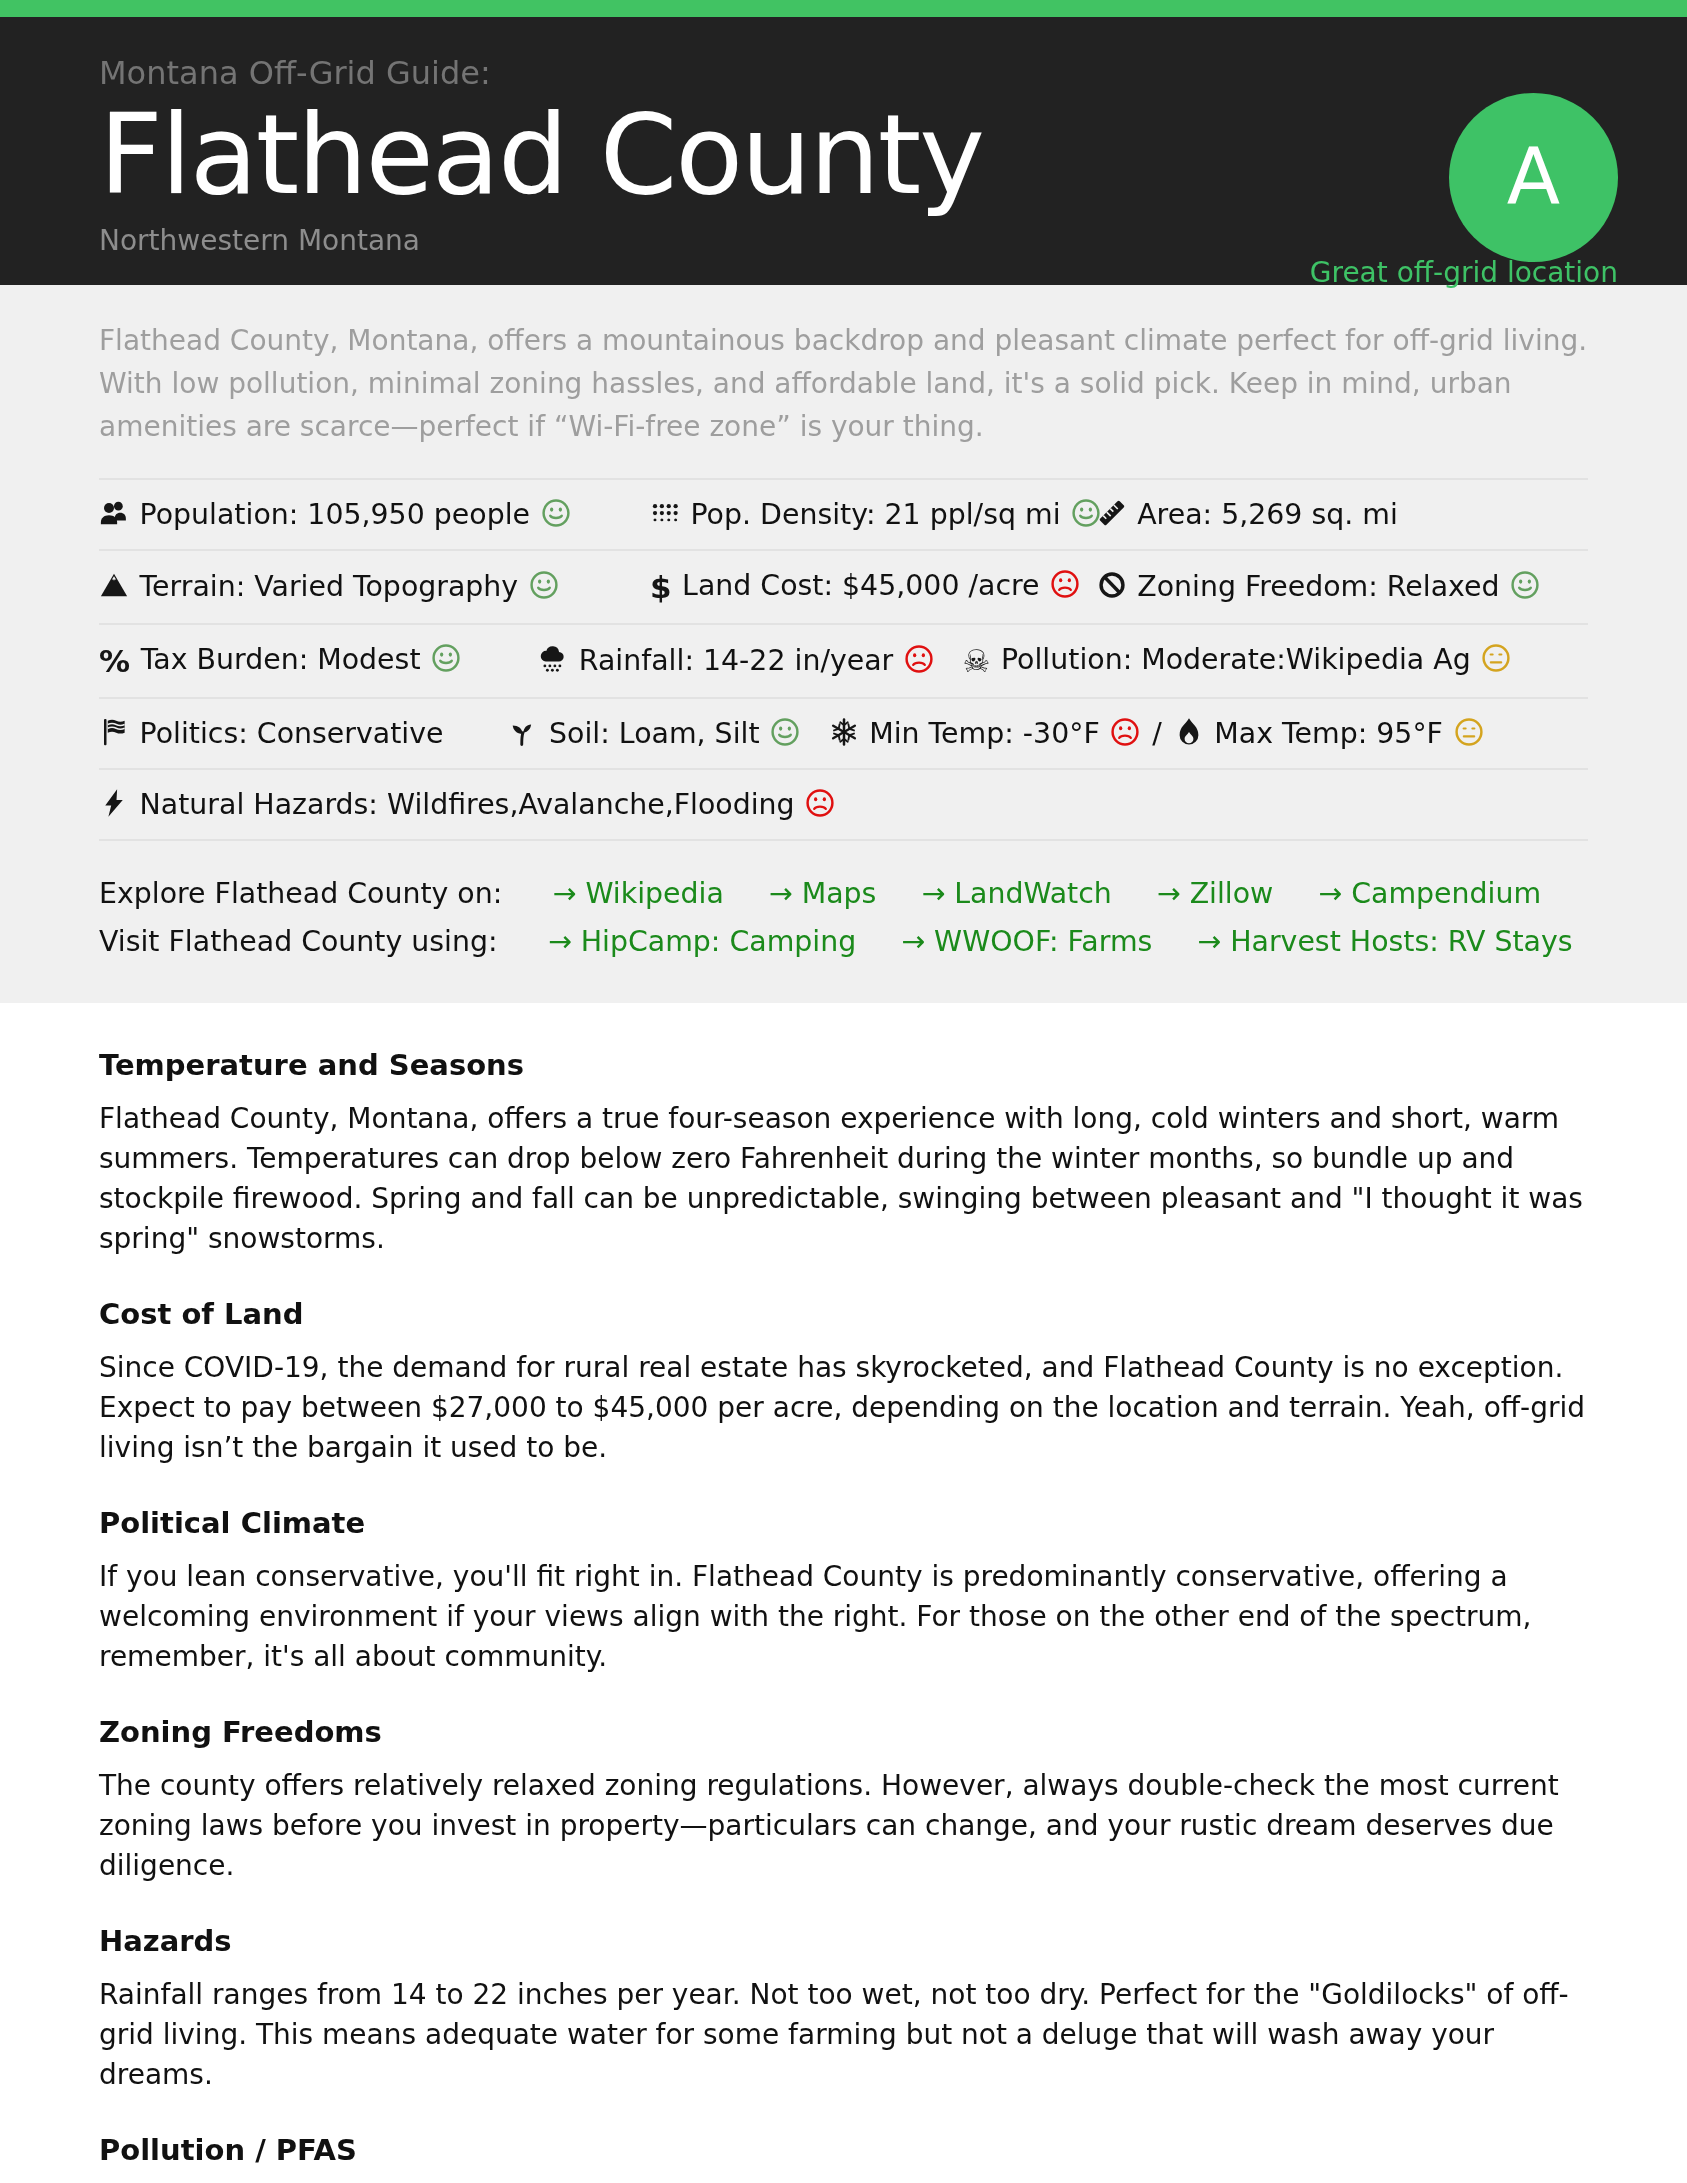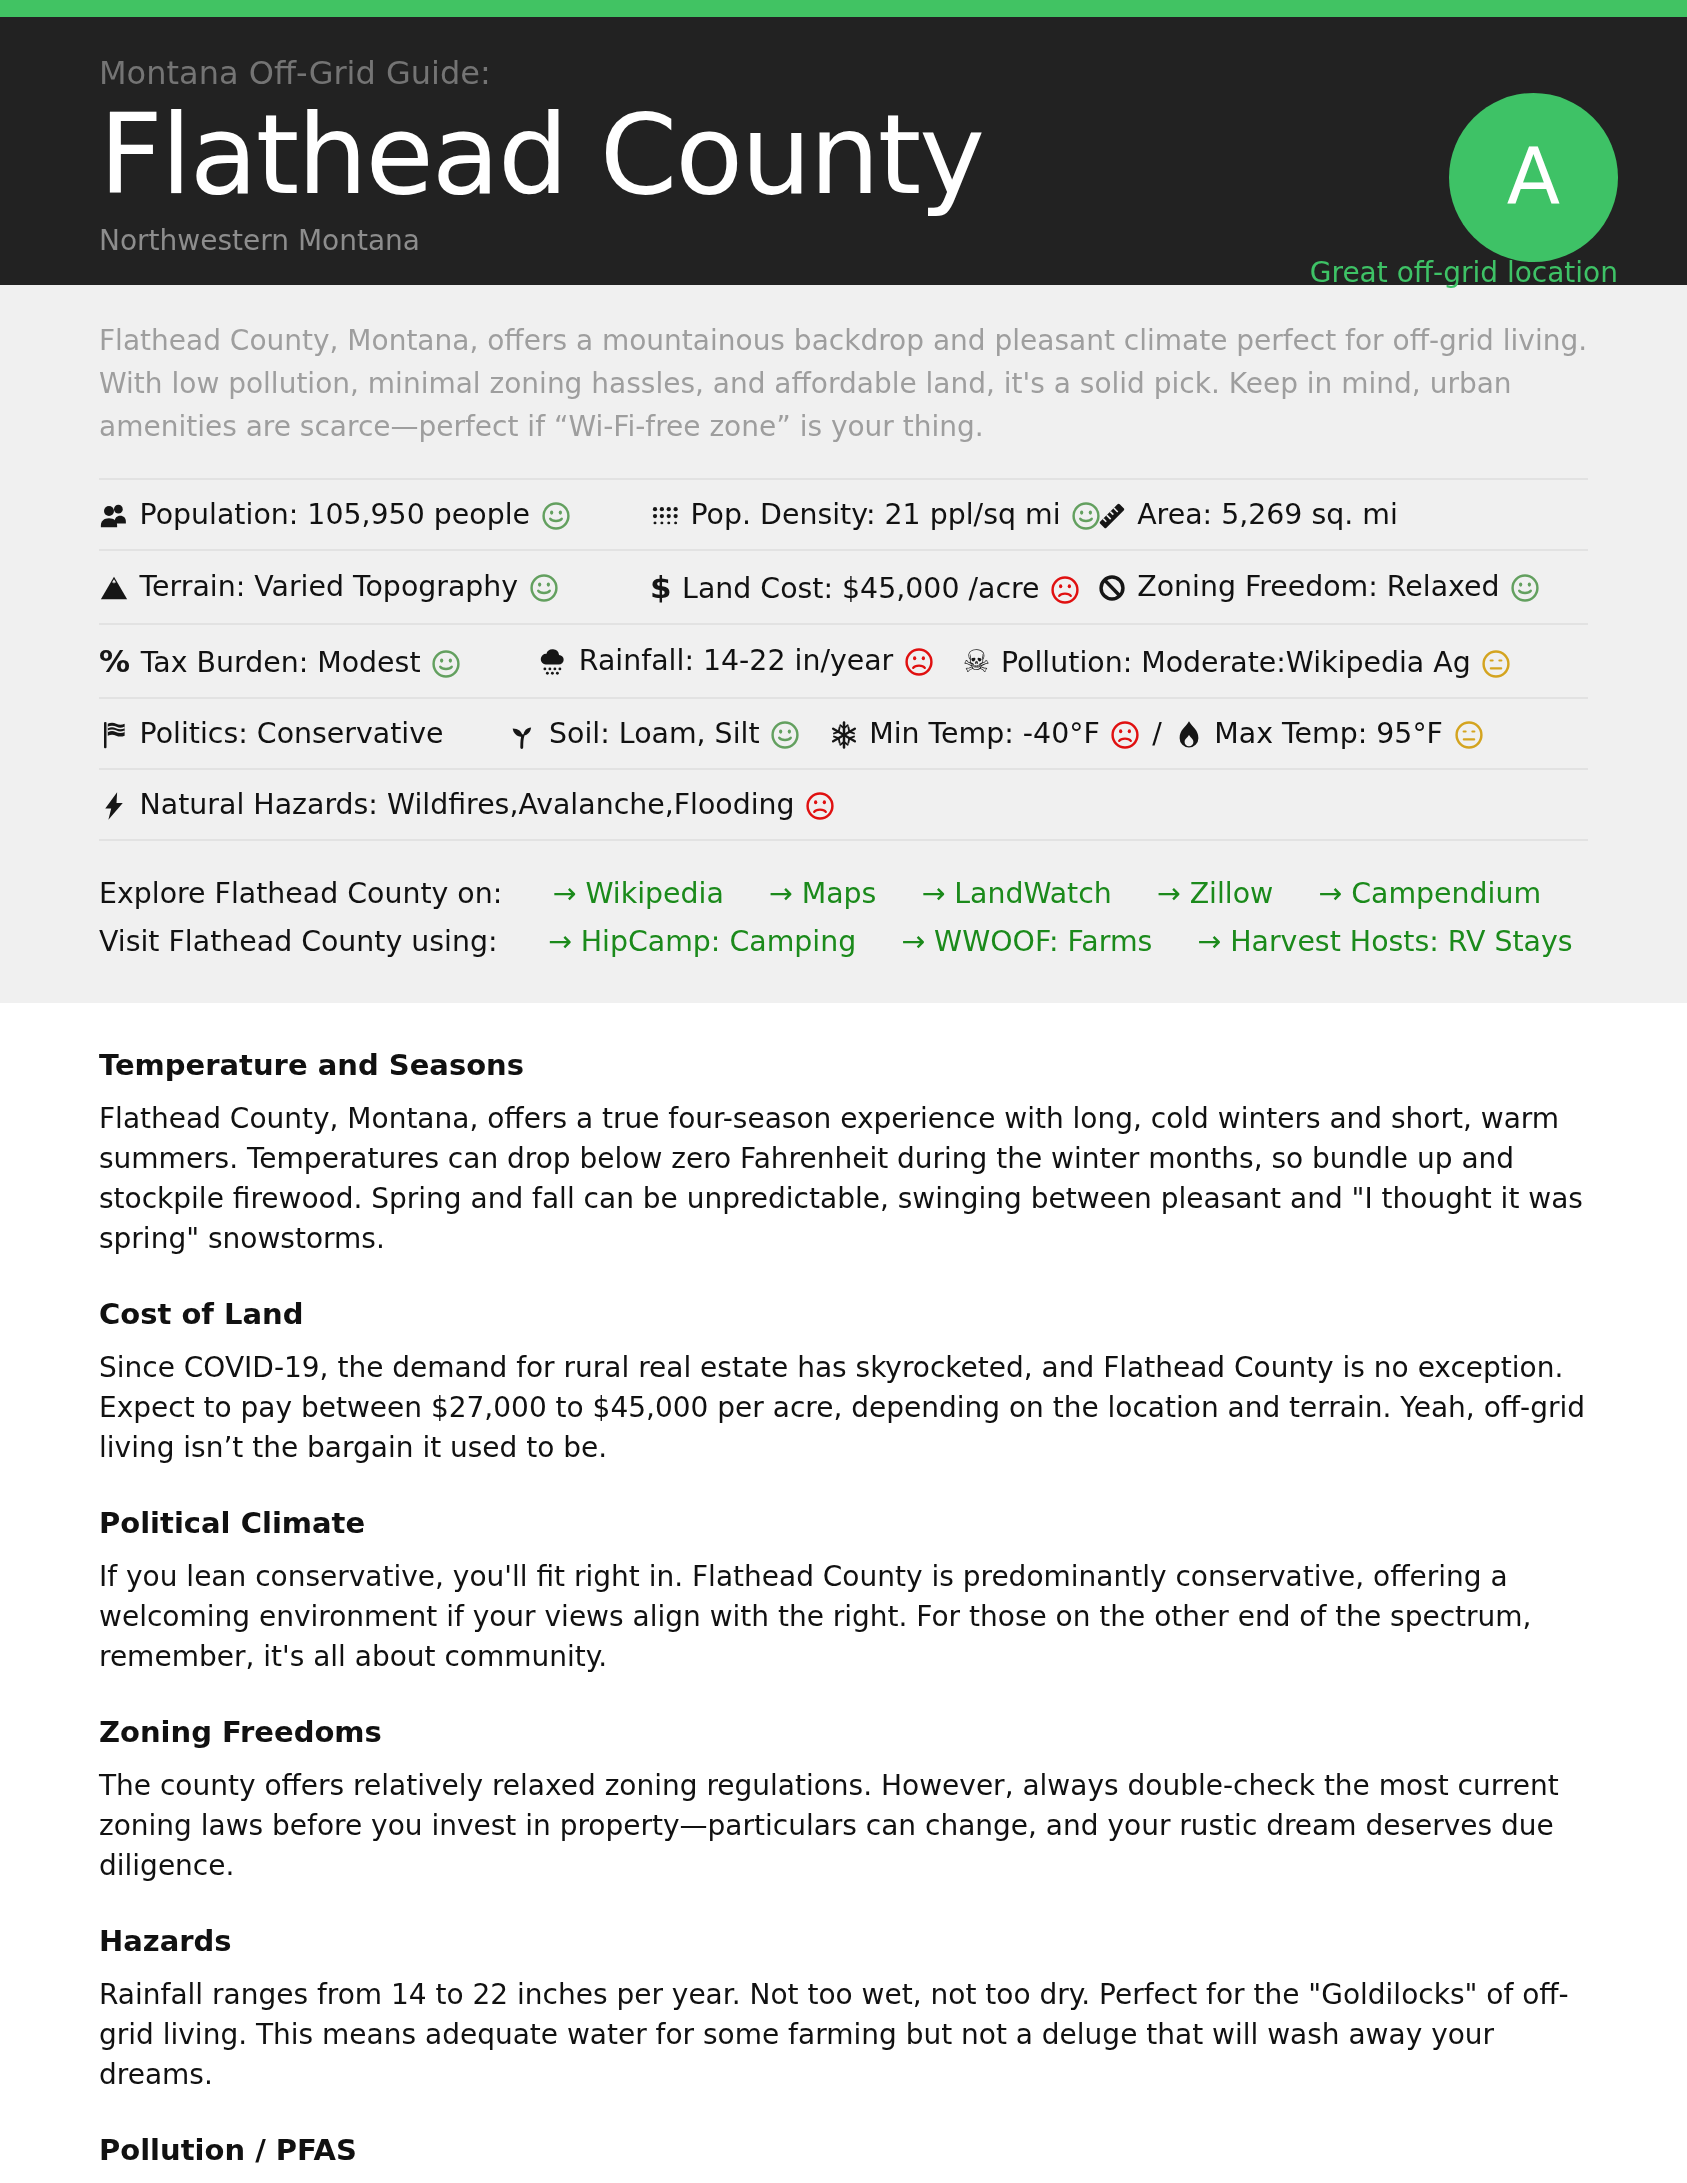--- a/index.html
+++ b/index.html
@@ -21,21 +21,21 @@
   .grade-cap{position:absolute;top:239px;right:69px;font-size:28px;color:#3ec266;}
   
   .band{background:#f0f0f0;padding:34px 99px 45px;box-sizing:border-box;}
   .summary{margin:0 0 30px;font-size:28px;line-height:1.54;color:#9e9e9e;max-width:1489px;}
   .stats{border-bottom:2px solid #e2e2e2;}
   .stat-row{border-top:2px solid #e2e2e2;padding:18px 0;display:grid;align-items:center;}
   .cols-a{grid-template-columns:37% 30% 33%;}
   .cols-b{grid-template-columns:29.5% 28.5% 42%;}
   .cols-c{grid-template-columns:27.5% 21.5% 51%;}
   .cols-d{grid-template-columns:100%;}
-  .stat{display:flex;align-items:flex-end;gap:10.6px;font-size:28.4px;color:#111;white-space:nowrap;}
+  .stat{display:flex;align-items:flex-start;gap:10.6px;font-size:28.4px;color:#111;white-space:nowrap;}
   .icon{width:30px;height:30px;fill:#161616;flex:0 0 auto;}
   .icon-glyph{font-size:31px;font-weight:700;color:#161616;flex:0 0 auto;}
   .face{width:30px;height:30px;flex:0 0 auto;}
   .face.good{color:#63a05f;}
   .face.bad{color:#e01010;}
   .face.neutral{color:#d4a41f;}
   .sep{font-size:28.4px;margin:0 1.3px;}
   
   .links{margin-top:36px;font-size:28.4px;}
   .linkrow{display:flex;align-items:baseline;gap:45px;}
@@ -271,21 +271,21 @@
           </svg>
         <span>Soil: Loam, Silt</span>
         <svg class="face good" viewBox="0 0 44 44">
             <use href="#f-good"></use>
           </svg>
       </div>
       <div class="stat">
         <svg class="icon" viewBox="0 0 48 48">
             <use href="#i-snow"></use>
           </svg>
-        <span>Min Temp: -40°F</span>
+        <span>Min Temp: -30°F</span>
         <svg class="face bad" viewBox="0 0 44 44">
             <use href="#f-bad"></use>
           </svg>
         <span class="sep">/</span>
         <svg class="icon" viewBox="0 0 48 48">
             <use href="#i-flame"></use>
           </svg>
         <span>Max Temp: 95°F</span>
         <svg class="face neutral" viewBox="0 0 44 44">
             <use href="#f-neutral"></use>

